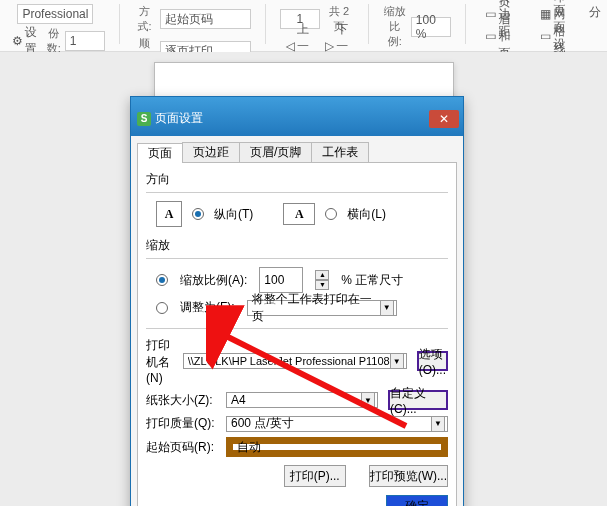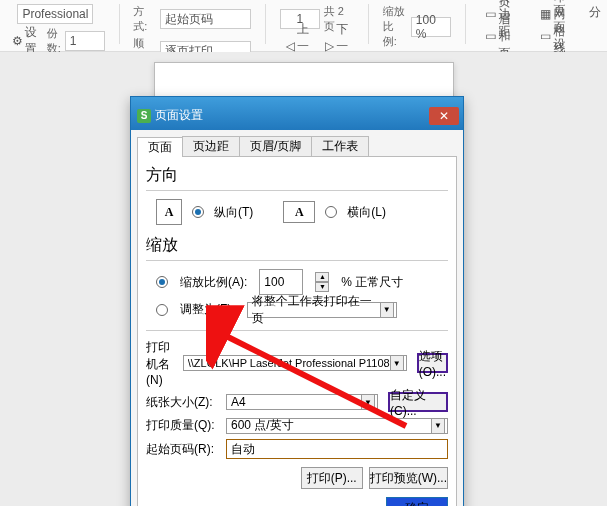--- a/index.html
+++ b/index.html
@@ -3,64 +3,64 @@
 <meta charset="utf-8">
 <style>
   * { box-sizing: border-box; font-family: "Microsoft YaHei", sans-serif; }
   body { margin: 0; background: #f0f0f0; width: 607px; height: 506px; overflow: hidden; position: relative; font-size: 12px; }
 
   .toolbar { height: 52px; background: #fafafa; border-bottom: 1px solid #ddd; display: flex; align-items: flex-start; padding: 4px 0 0 0; gap: 4px; color: #555; }
   .tb-group { display: flex; flex-direction: column; align-items: center; padding: 0 6px; gap: 2px; }
   .tb-row { display: flex; align-items: center; gap: 4px; }
   .tb-field { border: 1px solid #ccc; background: #fff; height: 20px; padding: 0 4px; display: inline-flex; align-items: center; min-width: 40px; }
   .tb-btn { height: 20px; padding: 0 6px; display: inline-flex; align-items: center; gap: 2px; cursor: pointer; }
-  .tb-label { font-size: 11px; color: #666; }
+  .tb-label { font-size: 11px; color: #666; text-align: center; }
   .tb-sep { width: 1px; background: #ddd; height: 40px; margin: 0 4px; }
 
   .preview-area { position: absolute; top: 52px; left: 0; right: 0; bottom: 0; background: #ececec; display: flex; justify-content: center; padding-top: 10px; }
   .paper { width: 300px; height: 440px; background: #fff; border: 1px solid #bbb; box-shadow: 0 2px 6px rgba(0,0,0,.15); position: relative; }
   .paper-inner { position: absolute; left: 20px; top: 360px; right: 20px; }
   .mini-table { border-collapse: collapse; font-size: 10px; }
   .mini-table td { border: 1px solid #333; padding: 0 4px; height: 14px; }
 
   .dialog { position: absolute; left: 130px; top: 96px; width: 334px; background: #f4f4f4; border: 1px solid #1a6fb0; box-shadow: 0 4px 12px rgba(0,0,0,.3); }
-  .dlg-title { height: 33px; background: linear-gradient(#3f9ddc,#2178bd); color: #fff; display: flex; align-items: center; justify-content: space-between; padding: 4px 4px 0 6px; font-size: 12px; }
+  .dlg-title { height: 39px; background: linear-gradient(#3f9ddc,#2178bd); color: #fff; display: flex; align-items: center; justify-content: space-between; padding: 4px 4px 0 6px; font-size: 12px; }
   .dlg-close { width: 30px; height: 18px; background: #c94b3a; color: #fff; display: flex; align-items: center; justify-content: center; border-radius: 2px; }
   .dlg-ico { width:14px;height:14px;display:inline-flex;align-items:center;justify-content:center;background:#4caf50;color:#fff;font-size:10px;border-radius:2px;margin-right:4px;font-weight:bold; }
 
   .tabs { display: flex; background: #f4f4f4; padding: 6px 6px 0 6px; gap: 0; }
   .tab { padding: 1px 10px; border: 1px solid #bbb; background: #eee; font-size: 12px; border-bottom: none; }
   .tab.active { background: #fff; position: relative; top: 1px; }
   .tab + .tab { margin-left: -1px; }
 
   .panel { margin: 0 6px 6px 6px; padding: 8px; background: #fff; border: 1px solid #bbb; }
-  .group-label { font-size: 16px; margin-bottom: 4px; }
+  .group-label { font-size: 12px; margin-bottom: 4px; }
   .hr { border-top: 1px solid #ccc; margin: 2px 0 8px 0; }
 
   .orient-row { display: flex; align-items: center; gap: 10px; padding-left: 10px; margin-bottom: 10px; }
   .orient-box { width: 26px; height: 26px; border: 1px solid #888; display: inline-flex; align-items: center; justify-content: center; font-family: serif; font-weight: bold; }
   .orient-box.land { width: 32px; height: 22px; }
 
   .radio { width: 12px; height: 12px; border: 1px solid #666; border-radius: 50%; display: inline-block; position: relative; vertical-align: middle; }
   .radio.on::after { content:''; position:absolute; left:2px; top:2px; width:6px; height:6px; background:#1a6fb0; border-radius:50%; }
 
   .scale-row { display: flex; align-items: center; gap: 12px; padding-left: 10px; margin-bottom: 6px; }
   .num-input { width: 44px; height: 20px; border: 1px solid #999; background: #fff; padding: 12px 4px; display: inline-flex; align-items: center; }
   .spin { width:14px; display:flex; flex-direction:column; }
   .spin div { height:10px; border:1px solid #999; background:#eee; font-size:7px; text-align:center; line-height:8px; }
   .combo { height: 16px; border: 1px solid #999; background: #fff; display: flex; align-items: center; justify-content: space-between; padding: 0 2px 0 4px; }
   .combo .arrow { width: 14px; height: 16px; background: #eee; border: 1px solid #999; font-size:8px; display:flex; align-items:center; justify-content:center; }
 
   .form-line { display: flex; align-items: center; gap: 10px; margin-bottom: 5px; }
   .form-line label { width: 70px; text-align: left; }
   .form-line .combo { flex: 1; }
   .side-btn { width: 60px; height: 20px; border: 2px solid #4c1d95; background: #f0f0f0; display: flex; align-items: center; justify-content: center; font-size: 12px; }
-  .text-input { flex:1; height: 20px; border: 1px solid #a16207; background: #fff; padding: 0 4px; display: flex; align-items: center; }
-
-  .btn-row { display: flex; justify-content: flex-end; gap: 6px; margin-top: 8px; }
+  .text-input { flex:1; height: 20px; border: 7px solid #a16207; background: #fff; padding: 0 4px; display: flex; align-items: center; }
+
+  .btn-row { display: flex; justify-content: flex-end; gap: 23px; margin-top: 8px; }
   .btn { min-width: 62px; height: 22px; border: 1px solid #999; background: #f0f0f0; display: flex; align-items: center; justify-content: center; }
   .btn.primary { border-color: #1a6fb0; background: #1d4ed8; }
 
   .arrow-svg { position: absolute; left: 206px; top: 246px; pointer-events: none; }
 </style>
 </head>
 <body>
 
 <div class="toolbar">
   <div class="tb-group">

